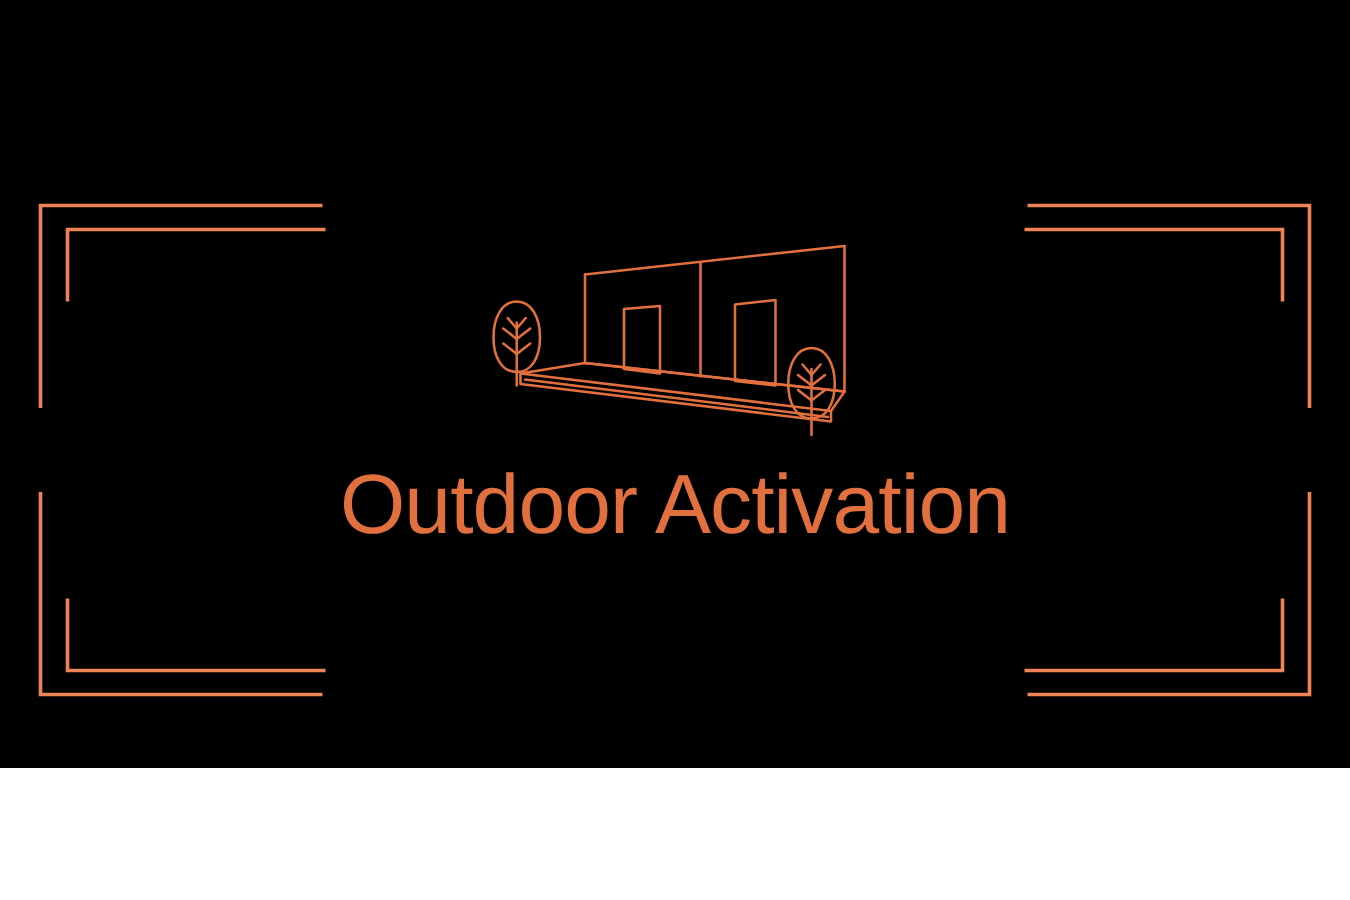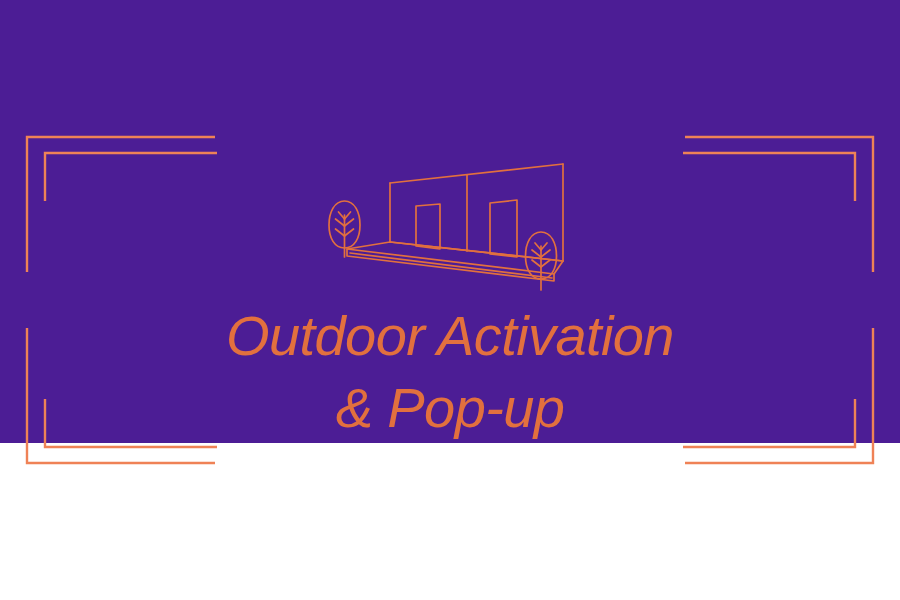--- a/index.html
+++ b/index.html
@@ -11,24 +11,23 @@
     width: 900px;
     height: 600px;
     overflow: hidden;
     font-family: "Liberation Sans", sans-serif;
     background: #ffffff;
   }
 
   #card {
     position: relative;
     width: 900px;
-    height: 443px;
-    background: #4c1d95;
+    height: 512px;
+    background: #000000;
     box-sizing: border-box;
-    font-style: italic;
   }
 
   
   #frame {
     position: absolute;
     left: 0;
     top: 0;
     width: 900px;
     height: 600px;
     pointer-events: none;
@@ -160,16 +159,15 @@
         <path d="M 221 127 L 230 120"></path>
         <path d="M 221 110 L 215 103"></path>
         <path d="M 221 110 L 227 103"></path>
       </g>
 
     </g>
   </svg>
 
   <div id="headline">
     <span class="line">Outdoor Activation</span>
-    <span class="line">&amp; Pop-up</span>
   </div>
 
 </div>
 
 </body></html>

